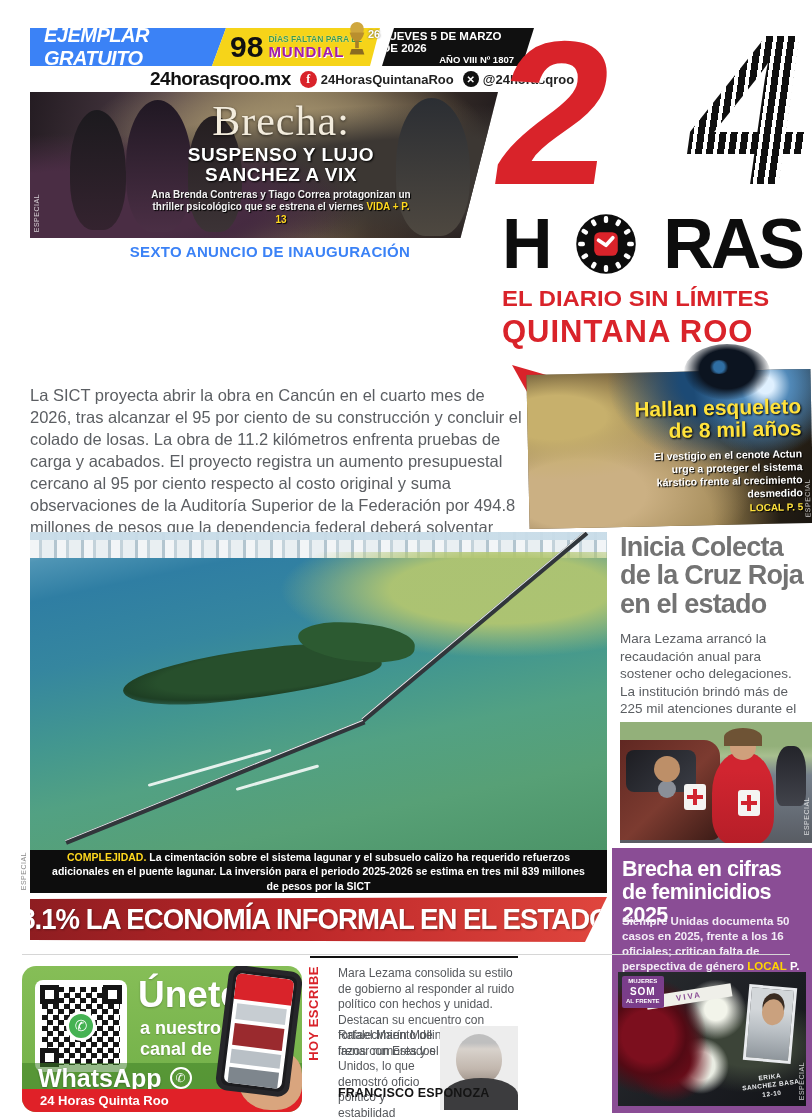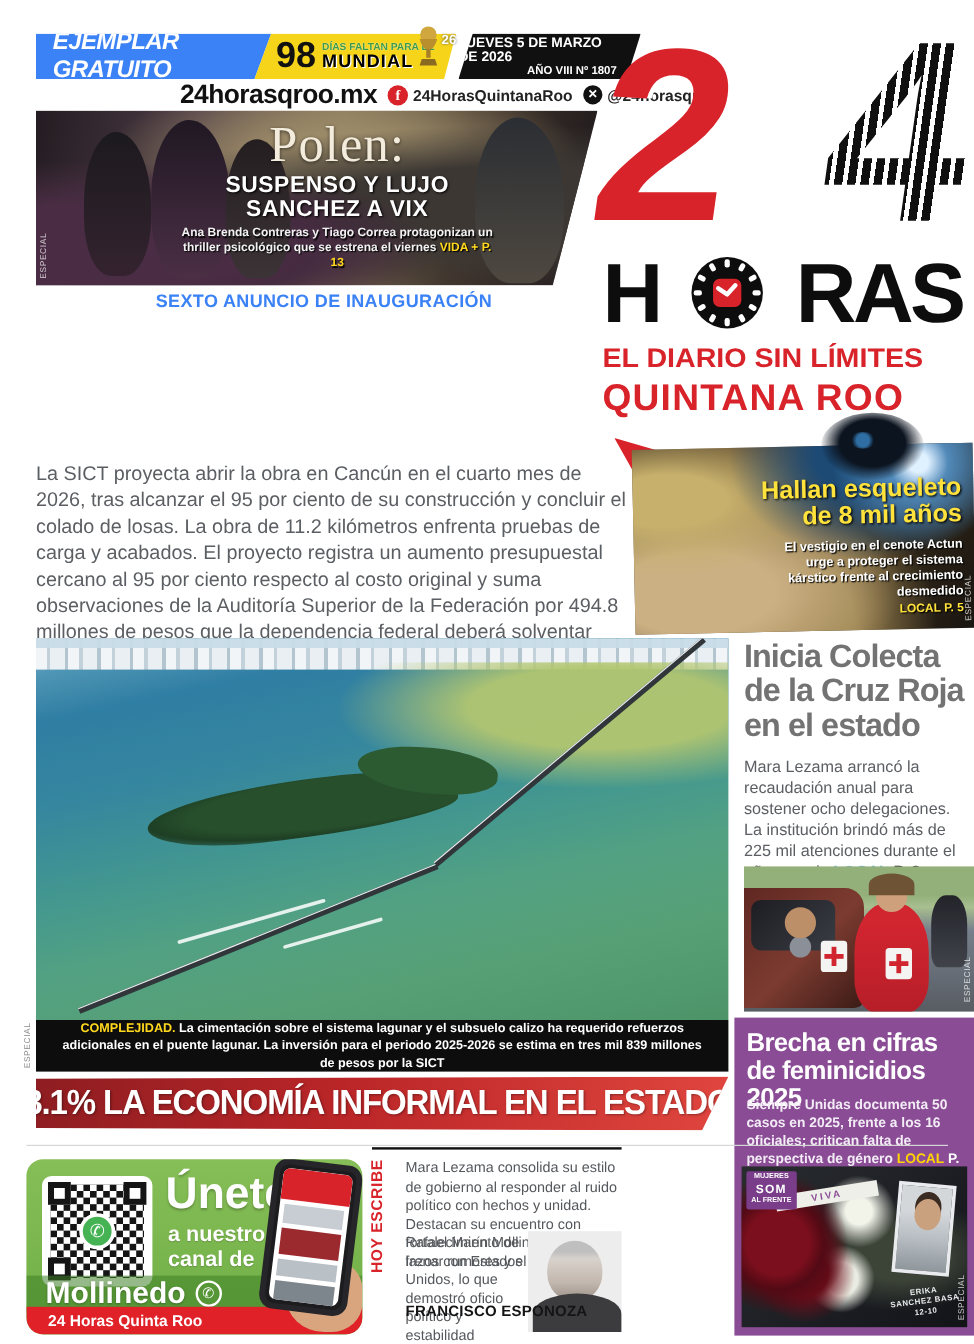--- a/index.html
+++ b/index.html
@@ -14,33 +14,33 @@
   .rib-red { left:30px; top:28px; width:196px; height:38px; background:#3b82f6;
     clip-path:polygon(0 0,100% 0,calc(100% - 14px) 100%,0 100%);
     display:flex; align-items:center; padding-left:14px; }
   .rib-red span { color:#fff; font-weight:900; font-style:italic; font-size:20px; letter-spacing:-0.5px; }
   .rib-yellow { left:212px; top:28px; width:168px; height:38px; background:#f6d419;
     clip-path:polygon(14px 0,100% 0,calc(100% - 10px) 100%,0 100%);
     display:flex; align-items:center; padding-left:18px; gap:5px; }
   .cd-num { font-size:30px; font-weight:900; color:#111; line-height:1; }
   .cd-txt { display:flex; flex-direction:column; line-height:1; }
   .cd-l1 { font-size:8.5px; font-weight:900; color:#3f9a44; text-shadow:0 0 1px #fff; }
-  .cd-l2 { font-size:15px; font-weight:900; color:#000000; letter-spacing:1px; text-shadow:1px 1px 0 #fff; }
+  .cd-l2 { font-size:15px; font-weight:900; color:#a21caf; letter-spacing:1px; text-shadow:1px 1px 0 #fff; }
   .trophy { left:346px; top:20px; z-index:4; }
   .wc26 { left:368px; top:30px; z-index:4; font-size:11px; font-weight:900; color:#fff;
     text-shadow:0 0 2px #555; line-height:0.9; width:12px; }
   .rib-black { left:382px; top:28px; width:152px; height:38px; background:#101010;
     clip-path:polygon(12px 0,100% 0,calc(100% - 12px) 100%,0 100%);
     display:flex; flex-direction:column; justify-content:center; align-items:flex-end; padding-right:20px; }
   .rib-black .d1 { color:#fff; font-size:11.5px; font-weight:900; }
   .rib-black .d2 { color:#fff; font-size:9.5px; font-weight:700; }
 
   
   .webrow { left:150px; top:66px; width:380px; height:26px; display:flex; align-items:center; gap:9px; }
-  .site { font-size:22px; font-weight:900; color:#111; letter-spacing:-0.5px; }
+  .site { font-size:19px; font-weight:900; color:#111; letter-spacing:-0.5px; }
   .soc { display:flex; align-items:center; gap:4px; }
   .fb-ic { width:17px; height:17px; border-radius:50%; background:#d9232a; color:#fff;
     font-weight:900; font-size:12px; display:flex; align-items:center; justify-content:center; font-family:"Liberation Serif",serif; }
   .x-ic { width:16px; height:16px; border-radius:50%; background:#111; color:#fff;
     font-weight:900; font-size:10px; display:flex; align-items:center; justify-content:center; }
   .handle { font-size:13px; font-weight:700; color:#222; }
 
   
   .logo-wrap { left:498px; top:14px; width:312px; height:350px; }
   .logo-4 { position:absolute; right:0; top:-12px; font-size:215px; line-height:215px; font-weight:900;
@@ -331,21 +331,21 @@
     <div class="logo-region">QUINTANA ROO</div>
     <div class="scooter"></div>
   </div>
 
   <div class="abs polen">
     <div class="p-person pp1"></div>
     <div class="p-person pp2"></div>
     <div class="p-person pp3"></div>
     <div class="p-person pp4"></div>
     <div class="polen-txt">
-      <div class="polen-title">Polen:</div>
+      <div class="polen-title">Brecha:</div>
       <div class="polen-sub">
         <span>SUSPENSO Y LUJO</span><br>
         <span>SANCHEZ A VIX</span>
       </div>
       <div class="polen-body">
         <span>Ana Brenda Contreras y Tiago Correa protagonizan un thriller psicológico que se estrena el viernes</span>
         <span class="polen-page">VIDA + P. 13</span>
       </div>
     </div>
     <span class="vcred lt" style="left:3px; bottom:6px;">ESPECIAL</span>
@@ -443,21 +443,21 @@
     <div class="wa-phone">
       <div class="wa-screen">
         <div class="s1"></div>
           <div class="s2"></div>
           <div class="s3"></div>
           <div class="s4"></div>
           <div class="s5"></div>
       </div>
     </div>
     <div class="wa-band">
-      <span class="wa-brand">Mollinedo</span>
+      <span class="wa-brand">WhatsApp</span>
       <span class="wa-ic">✆</span>
     </div>
     <div class="wa-red">24 Horas Quinta Roo</div>
   </div>
 
   <div class="abs col-rule"></div>
   <div class="abs col-label">HOY ESCRIBE</div>
   <p class="abs col-body1">Mara Lezama consolida su estilo de gobierno al responder al ruido político con hechos y unidad. Destacan su encuentro con Rafael Marín Mollinedo para frenar rumores y el</p>
   <p class="abs col-body2">fortalecimiento de lazos con Estados Unidos, lo que demostró oficio político y estabilidad institucional en el estado</p>
   <div class="abs col-photo">

